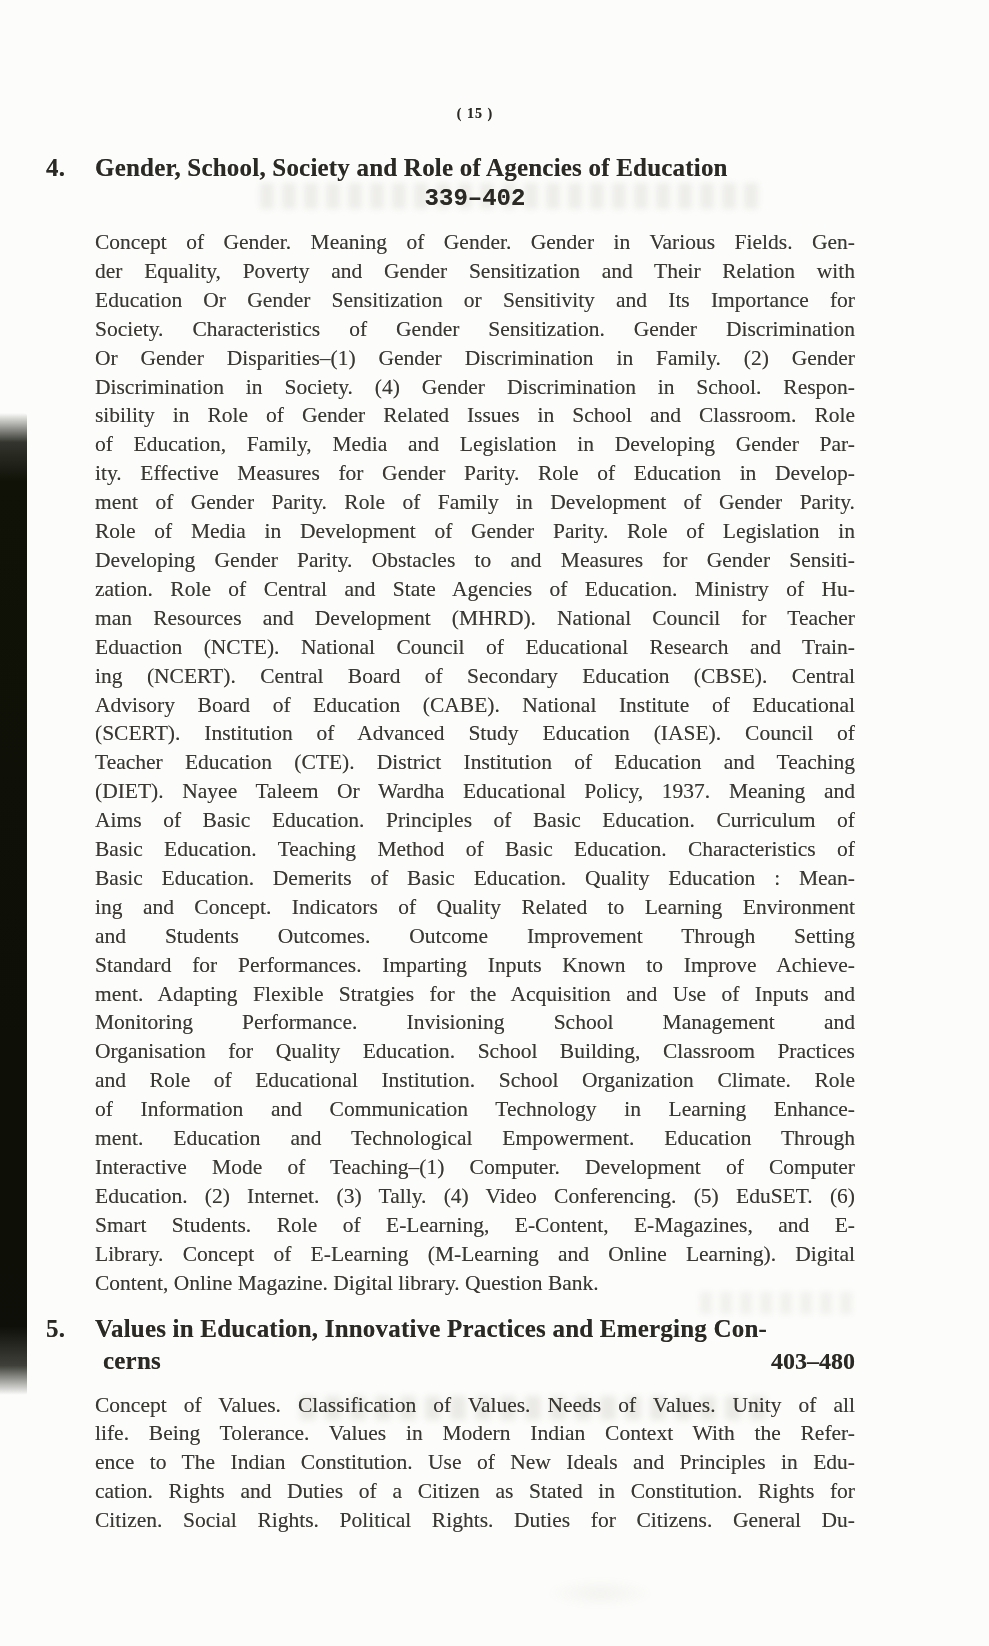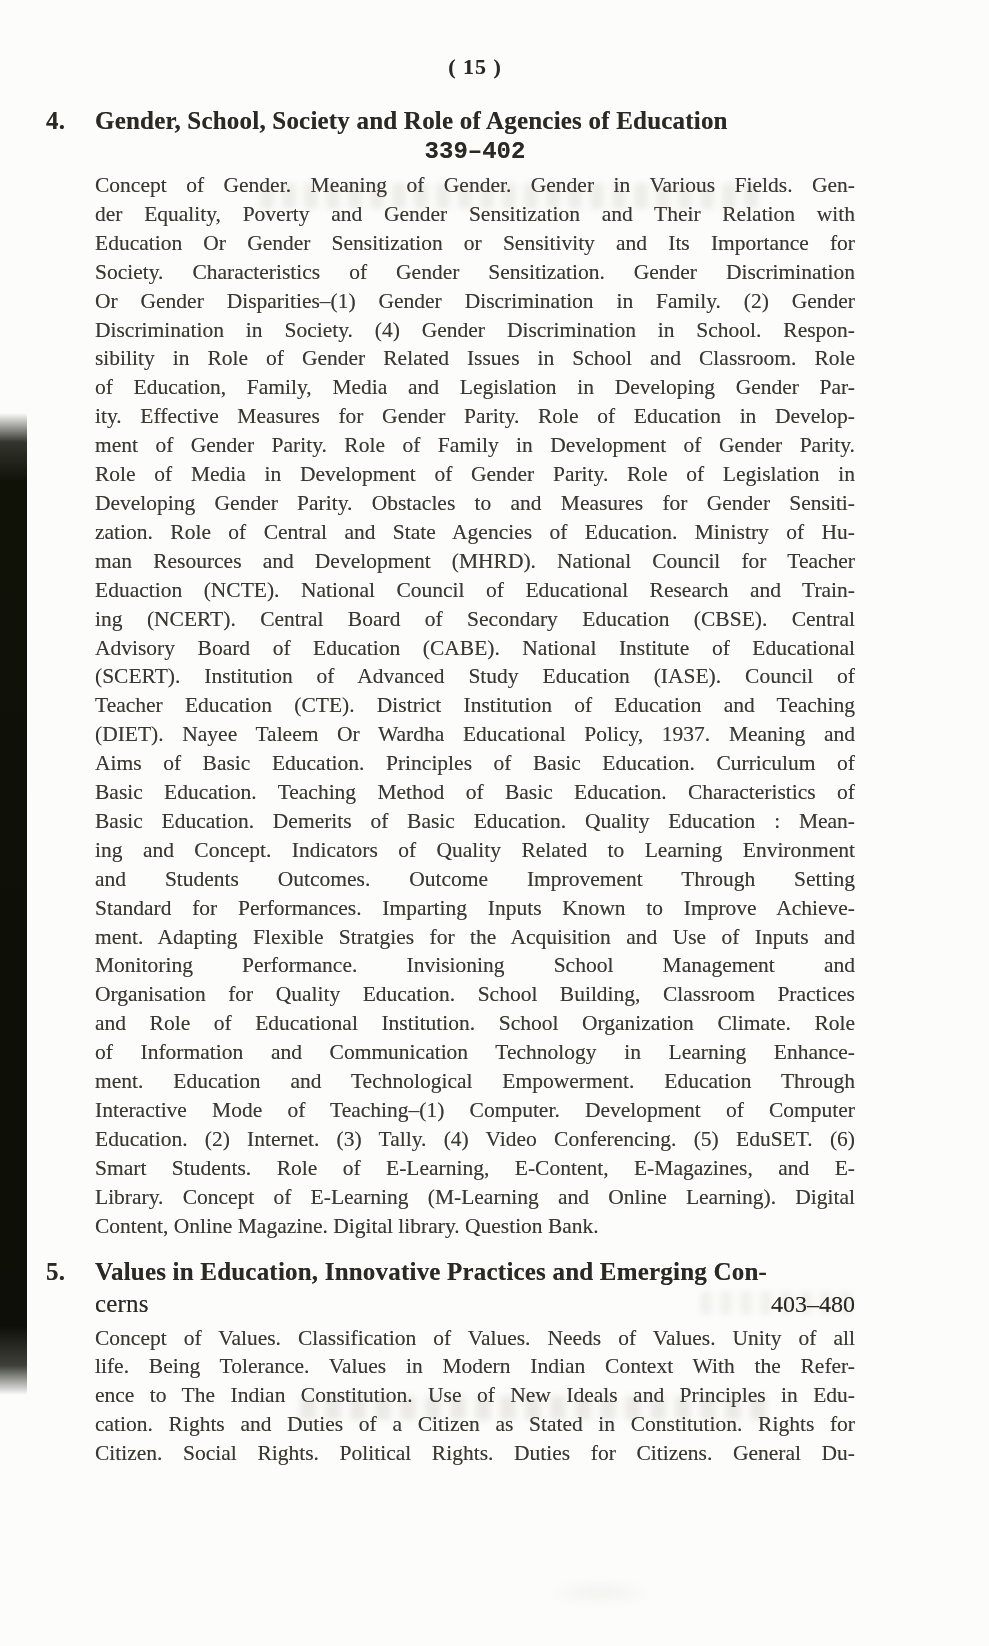--- a/index.html
+++ b/index.html
@@ -36,24 +36,24 @@
   .g1{left:260px;top:183px;width:500px;height:26px;
       background:repeating-linear-gradient(90deg,#6e6c60 0 14px,transparent 14px 22px);}
   .g2{left:300px;top:1396px;width:470px;height:24px;opacity:.12;
       background:repeating-linear-gradient(90deg,#6e6c60 0 16px,transparent 16px 25px);}
   .g3{left:700px;top:1292px;width:160px;height:22px;opacity:.08;
       background:repeating-linear-gradient(90deg,#6e6c60 0 12px,transparent 12px 20px);}
   .g4{left:545px;top:1578px;width:110px;height:30px;opacity:.08;
       background:radial-gradient(ellipse at center,#8a887c,transparent 70%);}
 
   .pagenum{
-    padding-top:52px;
+    padding-top:99px;
     width:760px;margin-left:95px;
     text-align:center;
-    font-size:22px;line-height:30px;
+    font-size:14px;line-height:30px;
     letter-spacing:1px;
     color:var(--heading-ink);
     font-weight:bold;
     text-shadow:0 0 .5px rgba(50,48,42,.5);
   }
   .toc-section{
     position:relative;
     margin-left:95px;width:760px;
   }
   .head-row{
@@ -70,28 +70,29 @@
   .range-row{
     text-align:center;
     font-weight:bold;
     font-size:24px;line-height:30px;
     color:var(--heading-ink);
     text-shadow:0 0 .5px rgba(43,41,36,.55);
     font-family:Liberation Mono, monospace;
   }
   .head-row2{
     display:flex;justify-content:space-between;align-items:baseline;
-    font-weight:normal;color:var(--heading-ink);
+    font-weight:bold;color:var(--heading-ink);
     line-height:32px;
     text-shadow:0 0 .5px rgba(43,41,36,.55);
+    margin-left:8px;
   }
   .head-row2 .cerns{font-size:25px;letter-spacing:.2px;}
   .head-row2 .range2{font-size:24px;}
   .body-lines{
-    margin-top:4px;
+    margin-top:14px;
     font-size:21.5px;line-height:28.9px;
     color:var(--ink);
     text-shadow:0 0 .5px rgba(58,56,51,.5);
   }
   .bline{
     text-align:justify;
     text-align-last:justify;
     white-space:normal;
   }
   .bline.flush{text-align-last:left;}

